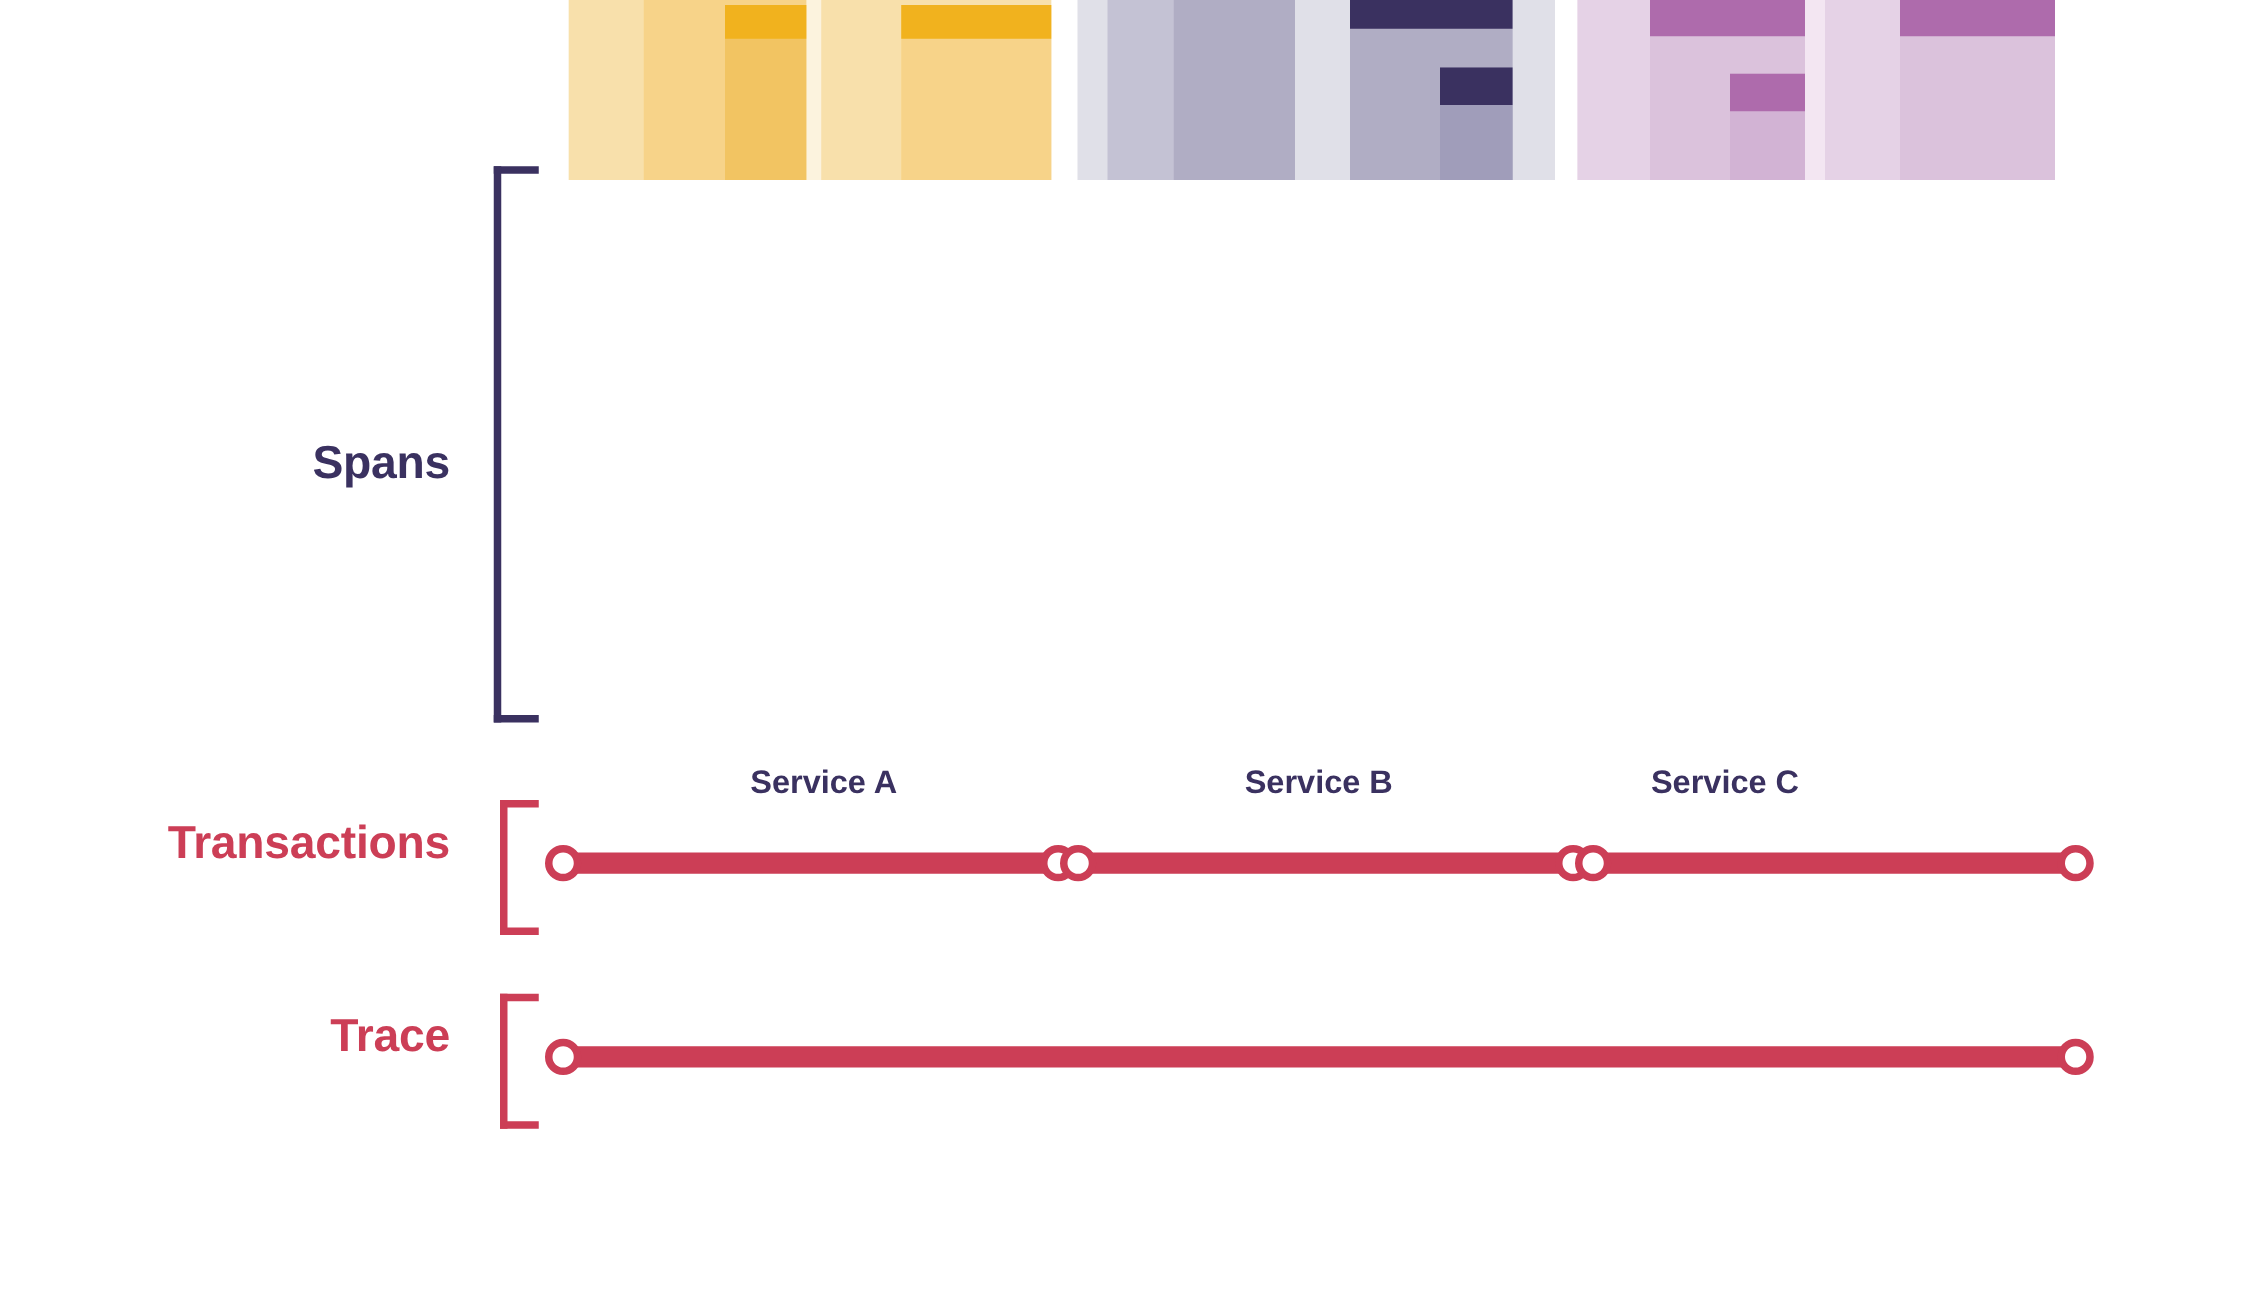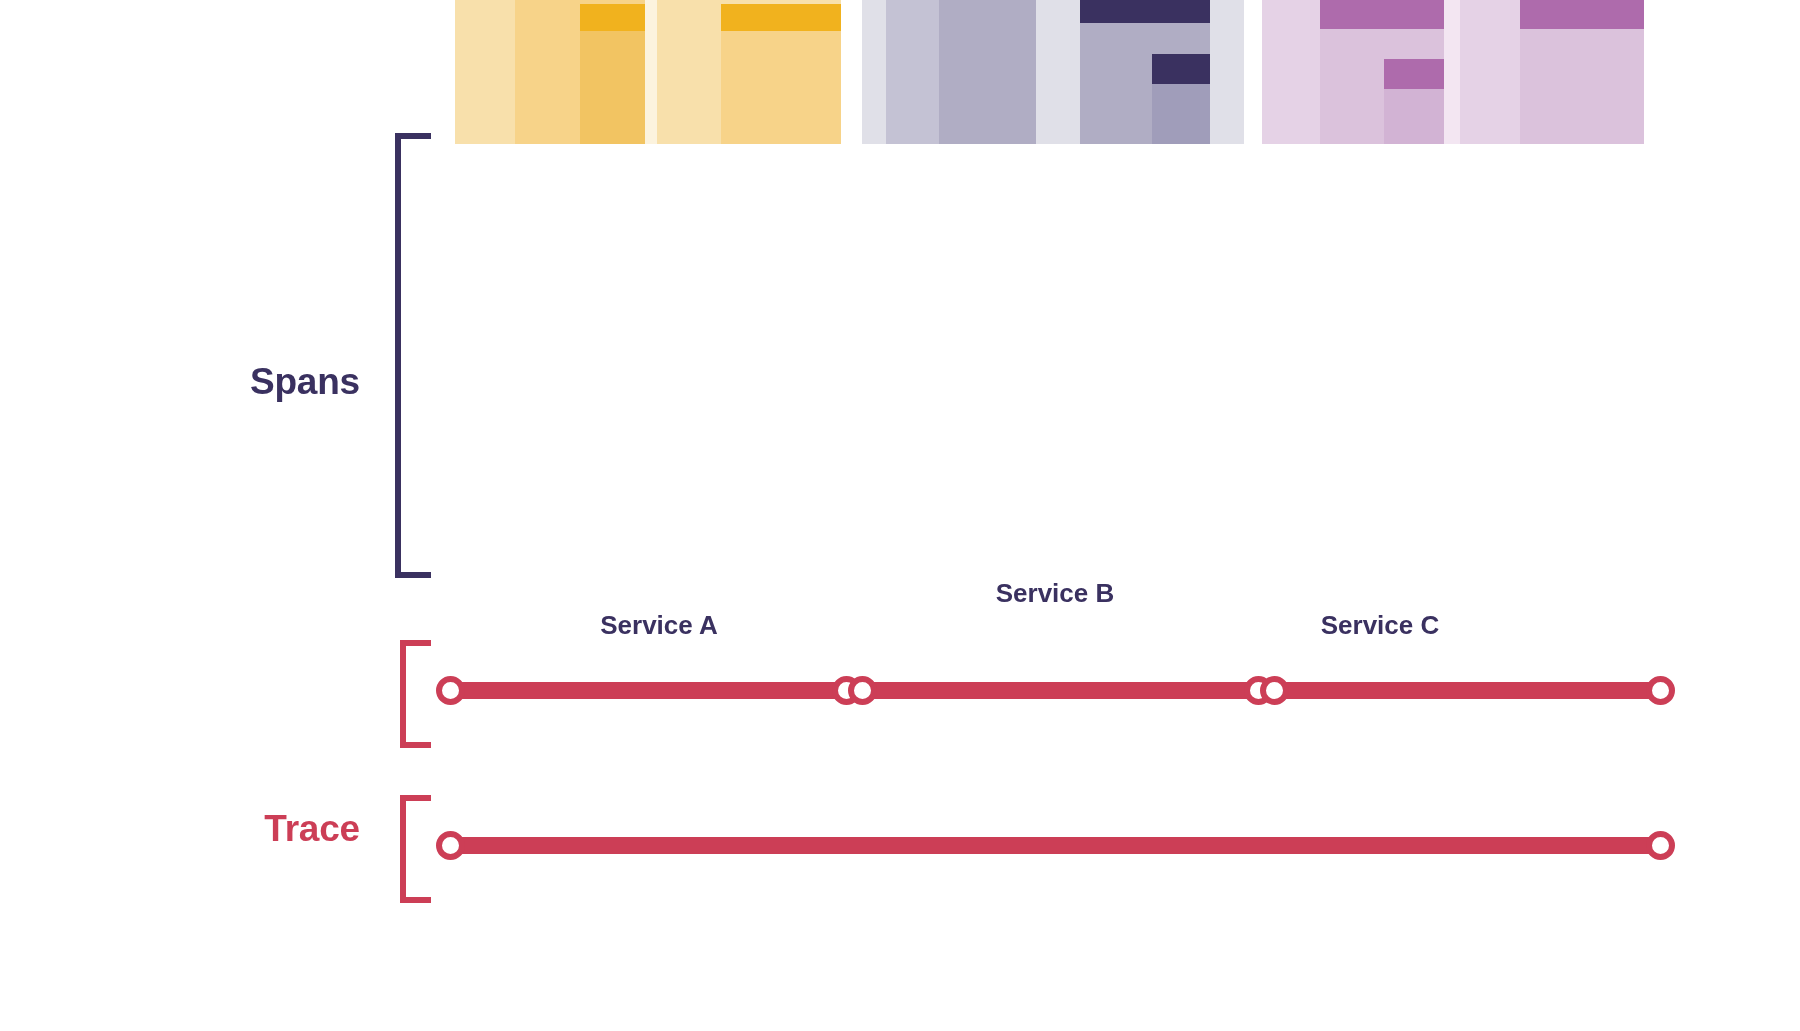--- a/index.html
+++ b/index.html
@@ -22,21 +22,21 @@
     position: absolute;
     font-weight: bold;
     letter-spacing: -0.2px;
     white-space: nowrap;
     text-align: right;
   }
   #label-spans {
     color: #3a3160;
     font-size: 37px;
     right: 1440px;
-    top: 361px;
+    top: 349px;
     text-align: center;
   }
   #label-transactions {
     color: #cc3e56;
     font-size: 37px;
     right: 1440px;
     top: 653px;
   }
   #label-trace {
     color: #cc3e56;
@@ -111,20 +111,21 @@
     background: #ffffff;
     border: 6px solid #cc3e56;
   }
 </style>
 </head>
 <body>
 
 <div id="stage">
 
   <div id="label-spans" class="row-label">Spans</div>
+  <div id="label-transactions" class="row-label">Transactions</div>
   <div id="label-trace" class="row-label">Trace</div>
 
   <div id="bracket-spans" class="bracket"></div>
   <div id="bracket-transactions" class="bracket"></div>
   <div id="bracket-trace" class="bracket"></div>
 
   <div id="spans-area">
       <div class="service-group" style="left: 455px; bottom: 456px; width: 400px; height: 1px;">
         <div class="span-box" style="left: 0px; bottom: 0px; width: 386px; height: 440px; background: rgb(252, 243, 222);"></div>
         <div class="span-box" style="left: 0px; bottom: 0px; width: 190px; height: 343px; background: rgb(248, 224, 171);"></div>
@@ -160,21 +161,21 @@
           <div class="span-head" style="height: 30px; background: rgb(174, 107, 172);"></div>
         </div>
         <div class="span-box" style="left: 258px; bottom: 0px; width: 124px; height: 145px; background: rgb(219, 194, 220);">
           <div class="span-head" style="height: 30px; background: rgb(174, 107, 172);"></div>
         </div>
       </div>
     </div>
 
   <div id="service-labels">
       <div class="service-label" style="left: 539px; width: 240px; top: 610px;">Service A</div>
-      <div class="service-label" style="left: 935px; width: 240px; top: 578px;">Service B</div>
+      <div class="service-label" style="left: 935px; width: 240px; top: 610px;">Service B</div>
       <div class="service-label" style="left: 1260px; width: 240px; top: 610px;">Service C</div>
     </div>
 
   <div id="transactions-area">
       <div class="tline" style="left: 450px; width: 396px; top: 682px;"></div>
       <div class="tnode" style="left: 436px; top: 676px;"></div>
       <div class="tnode" style="left: 832px; top: 676px;"></div>
       <div class="tline" style="left: 862px; width: 396px; top: 682px;"></div>
       <div class="tnode" style="left: 848px; top: 676px;"></div>
       <div class="tnode" style="left: 1244px; top: 676px;"></div>

